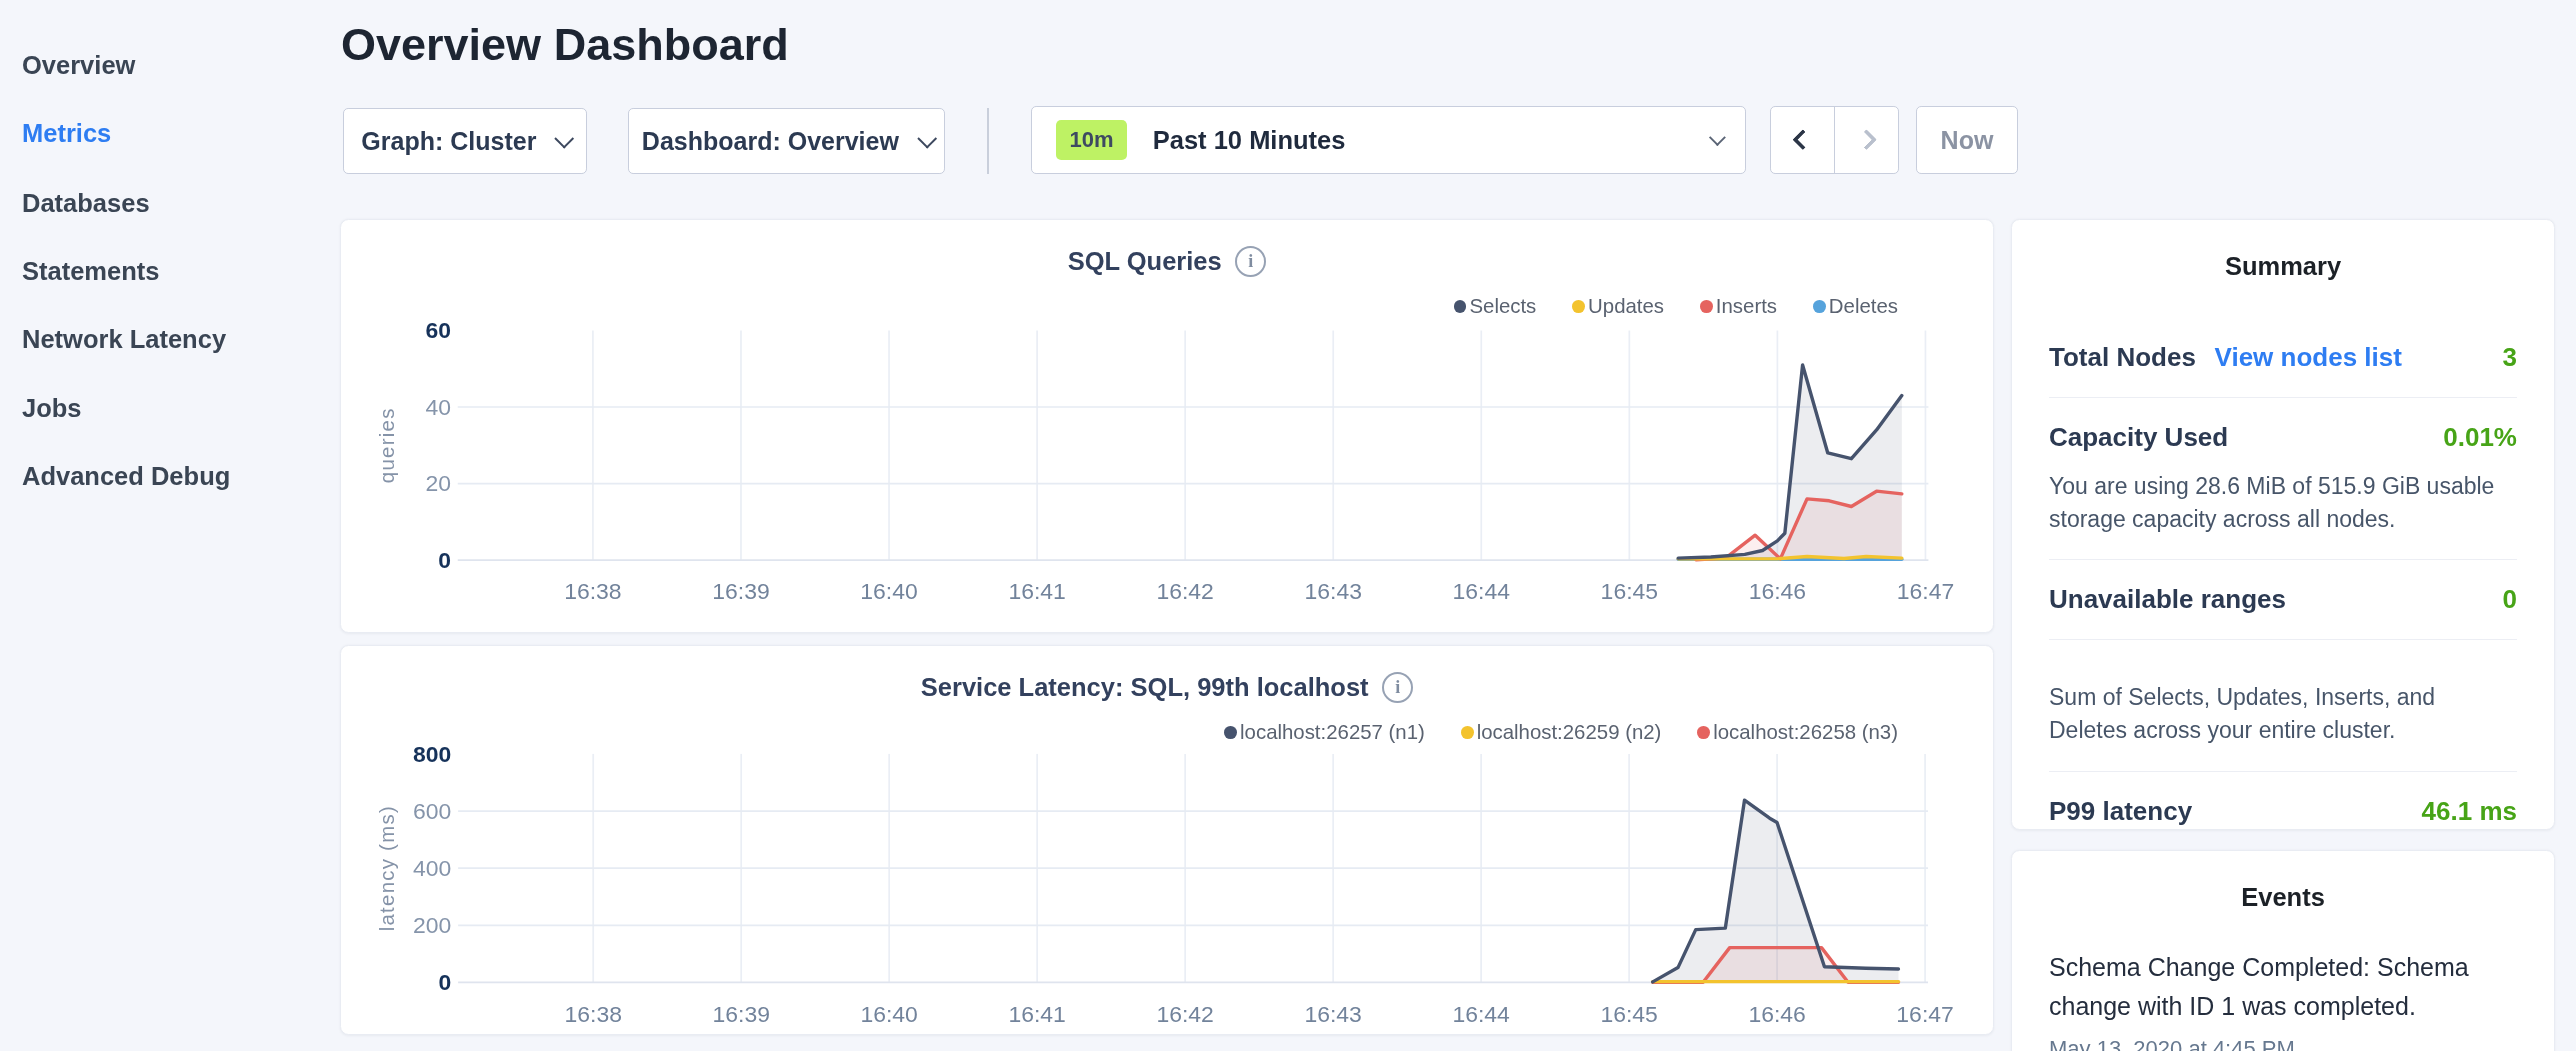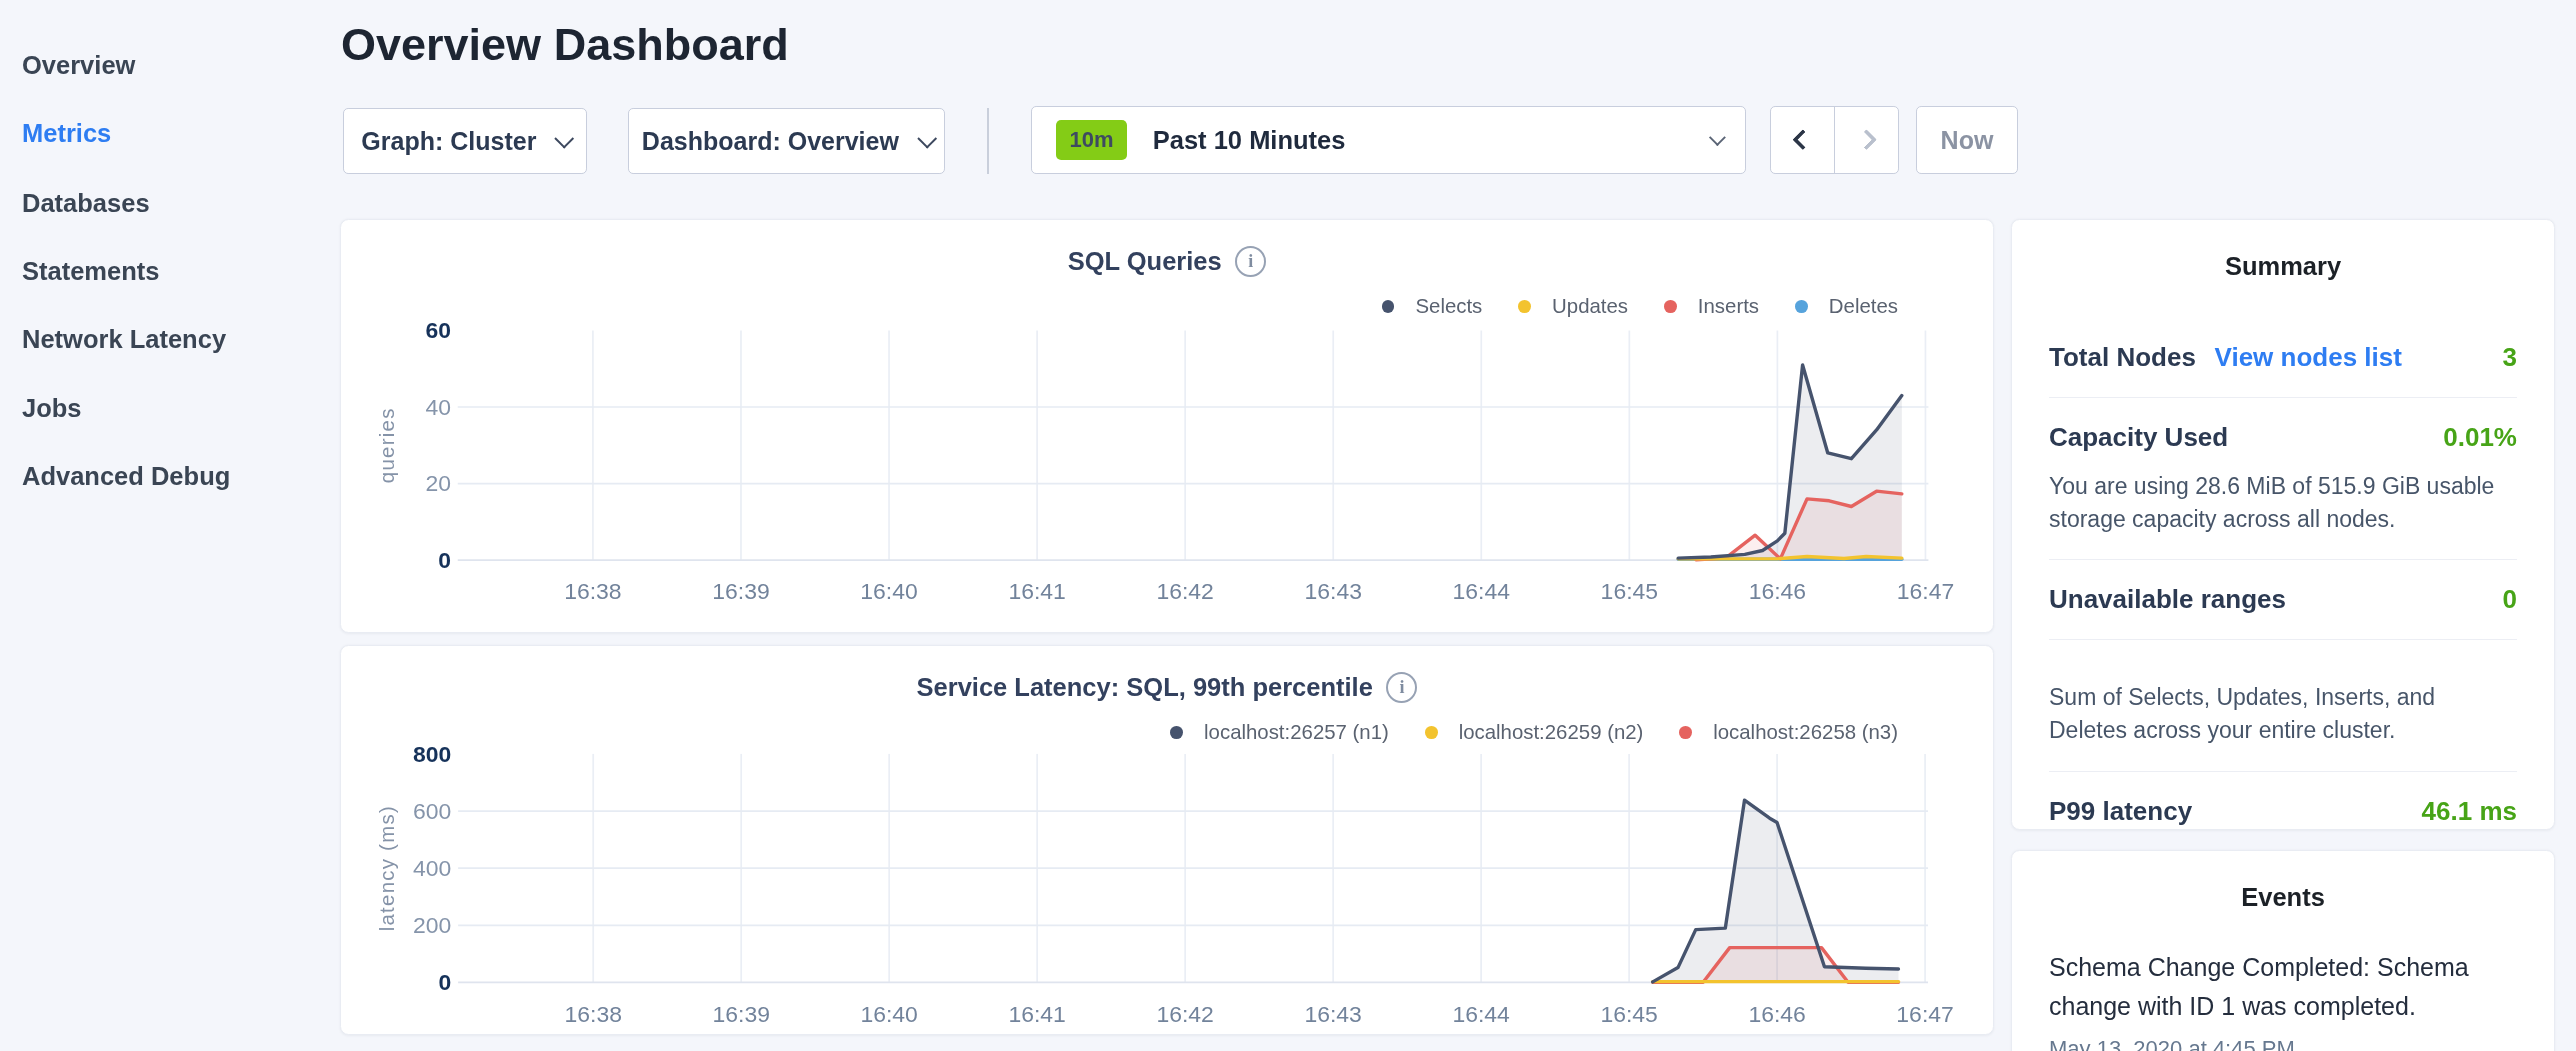--- a/index.html
+++ b/index.html
@@ -23,21 +23,21 @@
   .dd { position:absolute; top:108px; height:66px; font-size:25px; gap:18.7px; }
   .dd-graph { left:343px; width:244px; }
   .dd-dash  { left:628px; width:317px; }
   .chev { width:13.6px; height:13.6px; border-right:2.6px solid #3c485e; border-bottom:2.6px solid #3c485e;
     transform:rotate(45deg) translateY(-3.4px); }
   .vdivider { position:absolute; left:987px; top:108px; width:1.7px; height:66px; background:#c9cfdb; }
 
   .timebox { position:absolute; left:1031px; top:106px; width:715px; height:68px;
     background:#fff; border:1.7px solid #c8cedd; border-radius:5.1px;
     display:flex; align-items:center; padding:0 24px; cursor:pointer; }
-  .timebadge { background:#84cc16; border-radius:5.1px; padding:6.8px 13.6px;
+  .timebadge { background:#bef264; border-radius:5.1px; padding:6.8px 13.6px;
     font-size:22px; font-weight:700; color:#3e4a61; }
   .timelabel { margin-left:25.5px; font-size:25.5px; font-weight:700; color:#1f2a3d; }
   .timebox .chev { margin-left:auto; border-color:#5a6475; width:12px; height:12px; }
 
   .arrowgroup { position:absolute; left:1770px; top:106px; width:129px; height:68px;
     background:#fff; border:1.7px solid #c8cedd; border-radius:5.1px; display:flex; }
   .arrowbtn { flex:1; display:flex; align-items:center; justify-content:center; cursor:pointer; }
   .arrowbtn + .arrowbtn { border-left:1.7px solid #c8cedd; }
   .arr { width:15.3px; height:15.3px; border-right:4.3px solid #2c3647; border-bottom:4.3px solid #2c3647;
     border-radius:1.7px; }
@@ -55,21 +55,21 @@
   .card-events  { left:2011px; top:850px; width:544px; height:357px; }
 
   .chart-titlebar { position:absolute; left:0; right:0; top:25.5px; display:flex;
     justify-content:center; align-items:center; gap:13.6px; }
   .chart-title { font-size:25.5px; font-weight:700; color:#33415e; }
   .info-icon { width:31px; height:31px; border:2.6px solid #97a2b4; border-radius:50%;
     display:flex; align-items:center; justify-content:center; font-size:18px; font-weight:700;
     color:#7f8ca0; font-family:"Liberation Serif",serif; cursor:pointer; }
 
   .legend { position:absolute; right:95px; top:75px; display:flex; gap:36px; }
-  .legend-item { display:flex; align-items:center; gap:21px; font-size:20.4px; color:#5a6270;justify-content:flex-end; }
+  .legend-item { display:flex; align-items:center; gap:3px; font-size:20.4px; color:#5a6270;justify-content:flex-end; }
   .dot { width:12.8px; height:12.8px; border-radius:50%; }
 
   .chartsvg { position:absolute; left:0; top:0; }
 
   
   .panel-heading { text-align:center; font-size:25.5px; font-weight:700; color:#1c2127;
     padding-top:32px; }
   .summary-body { padding:0 37px; margin-top:37px; }
   .srow { padding:24px 0; border-top:1.7px solid #eceef4; }
   .srow:first-child { border-top:none; }
@@ -182,21 +182,21 @@
           <polygon points="1572.7,400 1572.7,397.8 1611.0,396.4 1651.0,393.3 1671.9,388.8 1689.3,377.5 1698.1,368.5 1719.0,170.5 1748.6,274.0 1776.4,280.8 1806.0,247.0 1835.7,206.5 1835.7,400" fill="rgba(70,83,109,0.10)"></polygon>
           <polyline points="1572.7,399.1 1835.7,399.1" fill="none" stroke="#56a3dc" stroke-width="4" stroke-linejoin="round" stroke-linecap="round"></polyline>
           <polyline points="1593.6,399.6 1628.4,397.8 1663.2,370.8 1692.8,398.6 1724.2,328.0 1750.3,330.3 1776.4,337.0 1806.0,319.0 1835.7,322.1" fill="none" stroke="#e5635f" stroke-width="4" stroke-linejoin="round" stroke-linecap="round"></polyline>
           <polyline points="1572.7,398.6 1689.3,398.6 1724.2,395.9 1767.7,398.2 1793.8,395.9 1835.7,397.8" fill="none" stroke="#f3c32e" stroke-width="4" stroke-linejoin="round" stroke-linecap="round"></polyline>
           <polyline points="1572.7,397.8 1611.0,396.4 1651.0,393.3 1671.9,388.8 1689.3,377.5 1698.1,368.5 1719.0,170.5 1748.6,274.0 1776.4,280.8 1806.0,247.0 1835.7,206.5" fill="none" stroke="#46536d" stroke-width="4" stroke-linejoin="round" stroke-linecap="round"></polyline>
         </svg></div>
   </section>
 
   <section class="card card-chart2">
     <div class="chart-titlebar">
-      <span class="chart-title">Service Latency: SQL, 99th percentile</span>
+      <span class="chart-title">Service Latency: SQL, 99th localhost</span>
       <span class="info-icon">i</span>
     </div>
     <div class="legend">
       <span class="legend-item">
           <span class="dot" style="background: rgb(70, 83, 109);"></span>
           <span>localhost:26257 (n1)</span>
         </span>
       <span class="legend-item">
           <span class="dot" style="background: rgb(243, 195, 46);"></span>
           <span>localhost:26259 (n2)</span>

